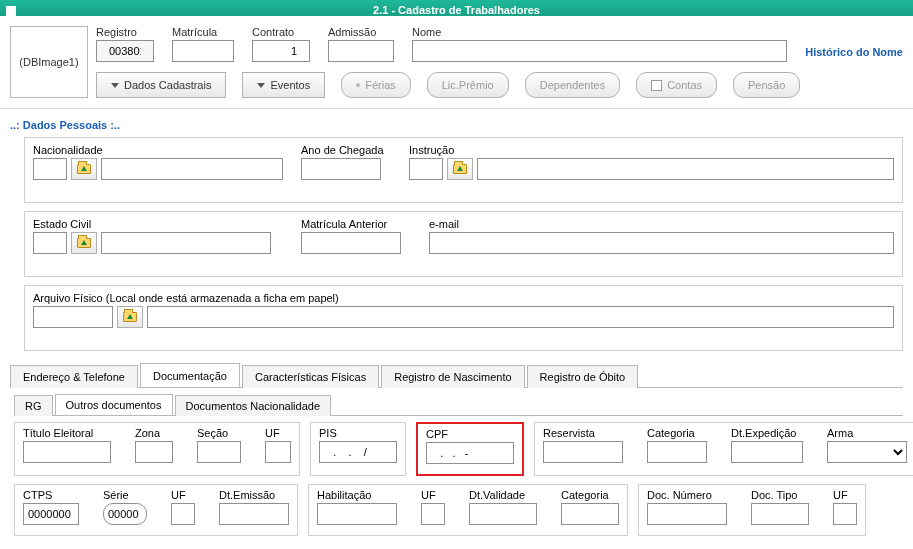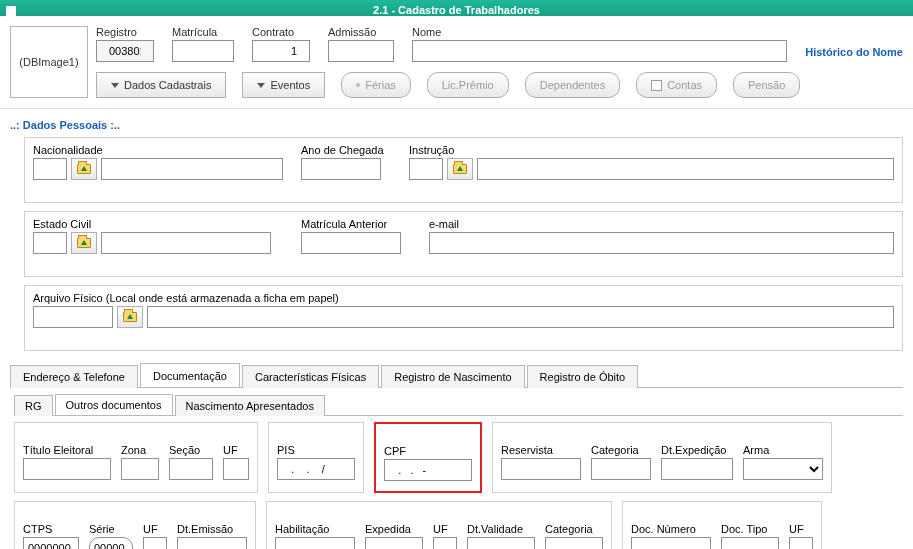--- a/index.html
+++ b/index.html
@@ -38,21 +38,21 @@
 
 .tabstrip { display: flex; align-items: flex-end; border-bottom: 1px solid #b8b8b8; margin: 12px 10px 0 10px; }
 .tab { border: 1px solid #b8b8b8; border-bottom: none; background: #f4f4f4; padding: 5px 12px; margin-right: 2px; cursor: pointer; position: relative; top: 1px; }
 .tab.active { background: #fff; top: 0; padding-top: 6px; font-weight: 400; }
 
 .subtabs { display: flex; align-items: flex-end; border-bottom: 1px solid #b8b8b8; margin: 6px 10px 0 14px; }
 .subtabs .tab { padding: 4px 10px; font-size: 11px; }
 
 .docarea { margin: 6px 10px 0 14px; display: flex; gap: 10px; }
 .docarea2 { margin: 8px 10px 0 14px; display: flex; gap: 10px; }
-.box { border: 1px solid #cfcfcf; padding: 21px 8px 10px 8px; display: flex; gap: 10px; }
+.box { border: 1px solid #cfcfcf; padding: 4px 8px 10px 8px; display: flex; gap: 24px; }
 .box.red { border: 2px solid #e02020; }
 .bf { display: flex; flex-direction: column; }
 .bf label { margin-bottom: 2px; }
 .bf input, .bf select { border: 1px solid #8f8f8f; height: 22px; padding: 2px 4px; background: #fff; }
 .bf select { height: 22px; }
 </style>
 </head>
 <body>
 
 <div class="titlebar">
@@ -204,21 +204,21 @@
   <div class="tab">Endereço &amp; Telefone</div>
   <div class="tab active">Documentação</div>
   <div class="tab">Características Físicas</div>
   <div class="tab">Registro de Nascimento</div>
   <div class="tab">Registro de Óbito</div>
 </div>
 
 <div class="subtabs">
   <div class="tab">RG</div>
   <div class="tab active">Outros documentos</div>
-  <div class="tab">Nascimento Apresentados</div>
+  <div class="tab">Documentos Nacionalidade</div>
 </div>
 
 <div class="docarea">
   <div class="box">
     <div class="bf">
         <label>Título Eleitoral</label>
         <input style="width: 88px;">
       </div>
     <div class="bf">
         <label>Zona</label>
@@ -283,24 +283,20 @@
         <label>Dt.Emissão</label>
         <input style="width: 70px;">
       </div>
   </div>
   <div class="box">
     <div class="bf">
         <label>Habilitação</label>
         <input style="width: 80px;">
       </div>
     <div class="bf">
-        <label>Expedida</label>
-        <input style="width: 58px;">
-      </div>
-    <div class="bf">
         <label>UF</label>
         <input style="width: 24px;">
       </div>
     <div class="bf">
         <label>Dt.Validade</label>
         <input style="width: 68px;">
       </div>
     <div class="bf">
         <label>Categoria</label>
         <input style="width: 58px;">

